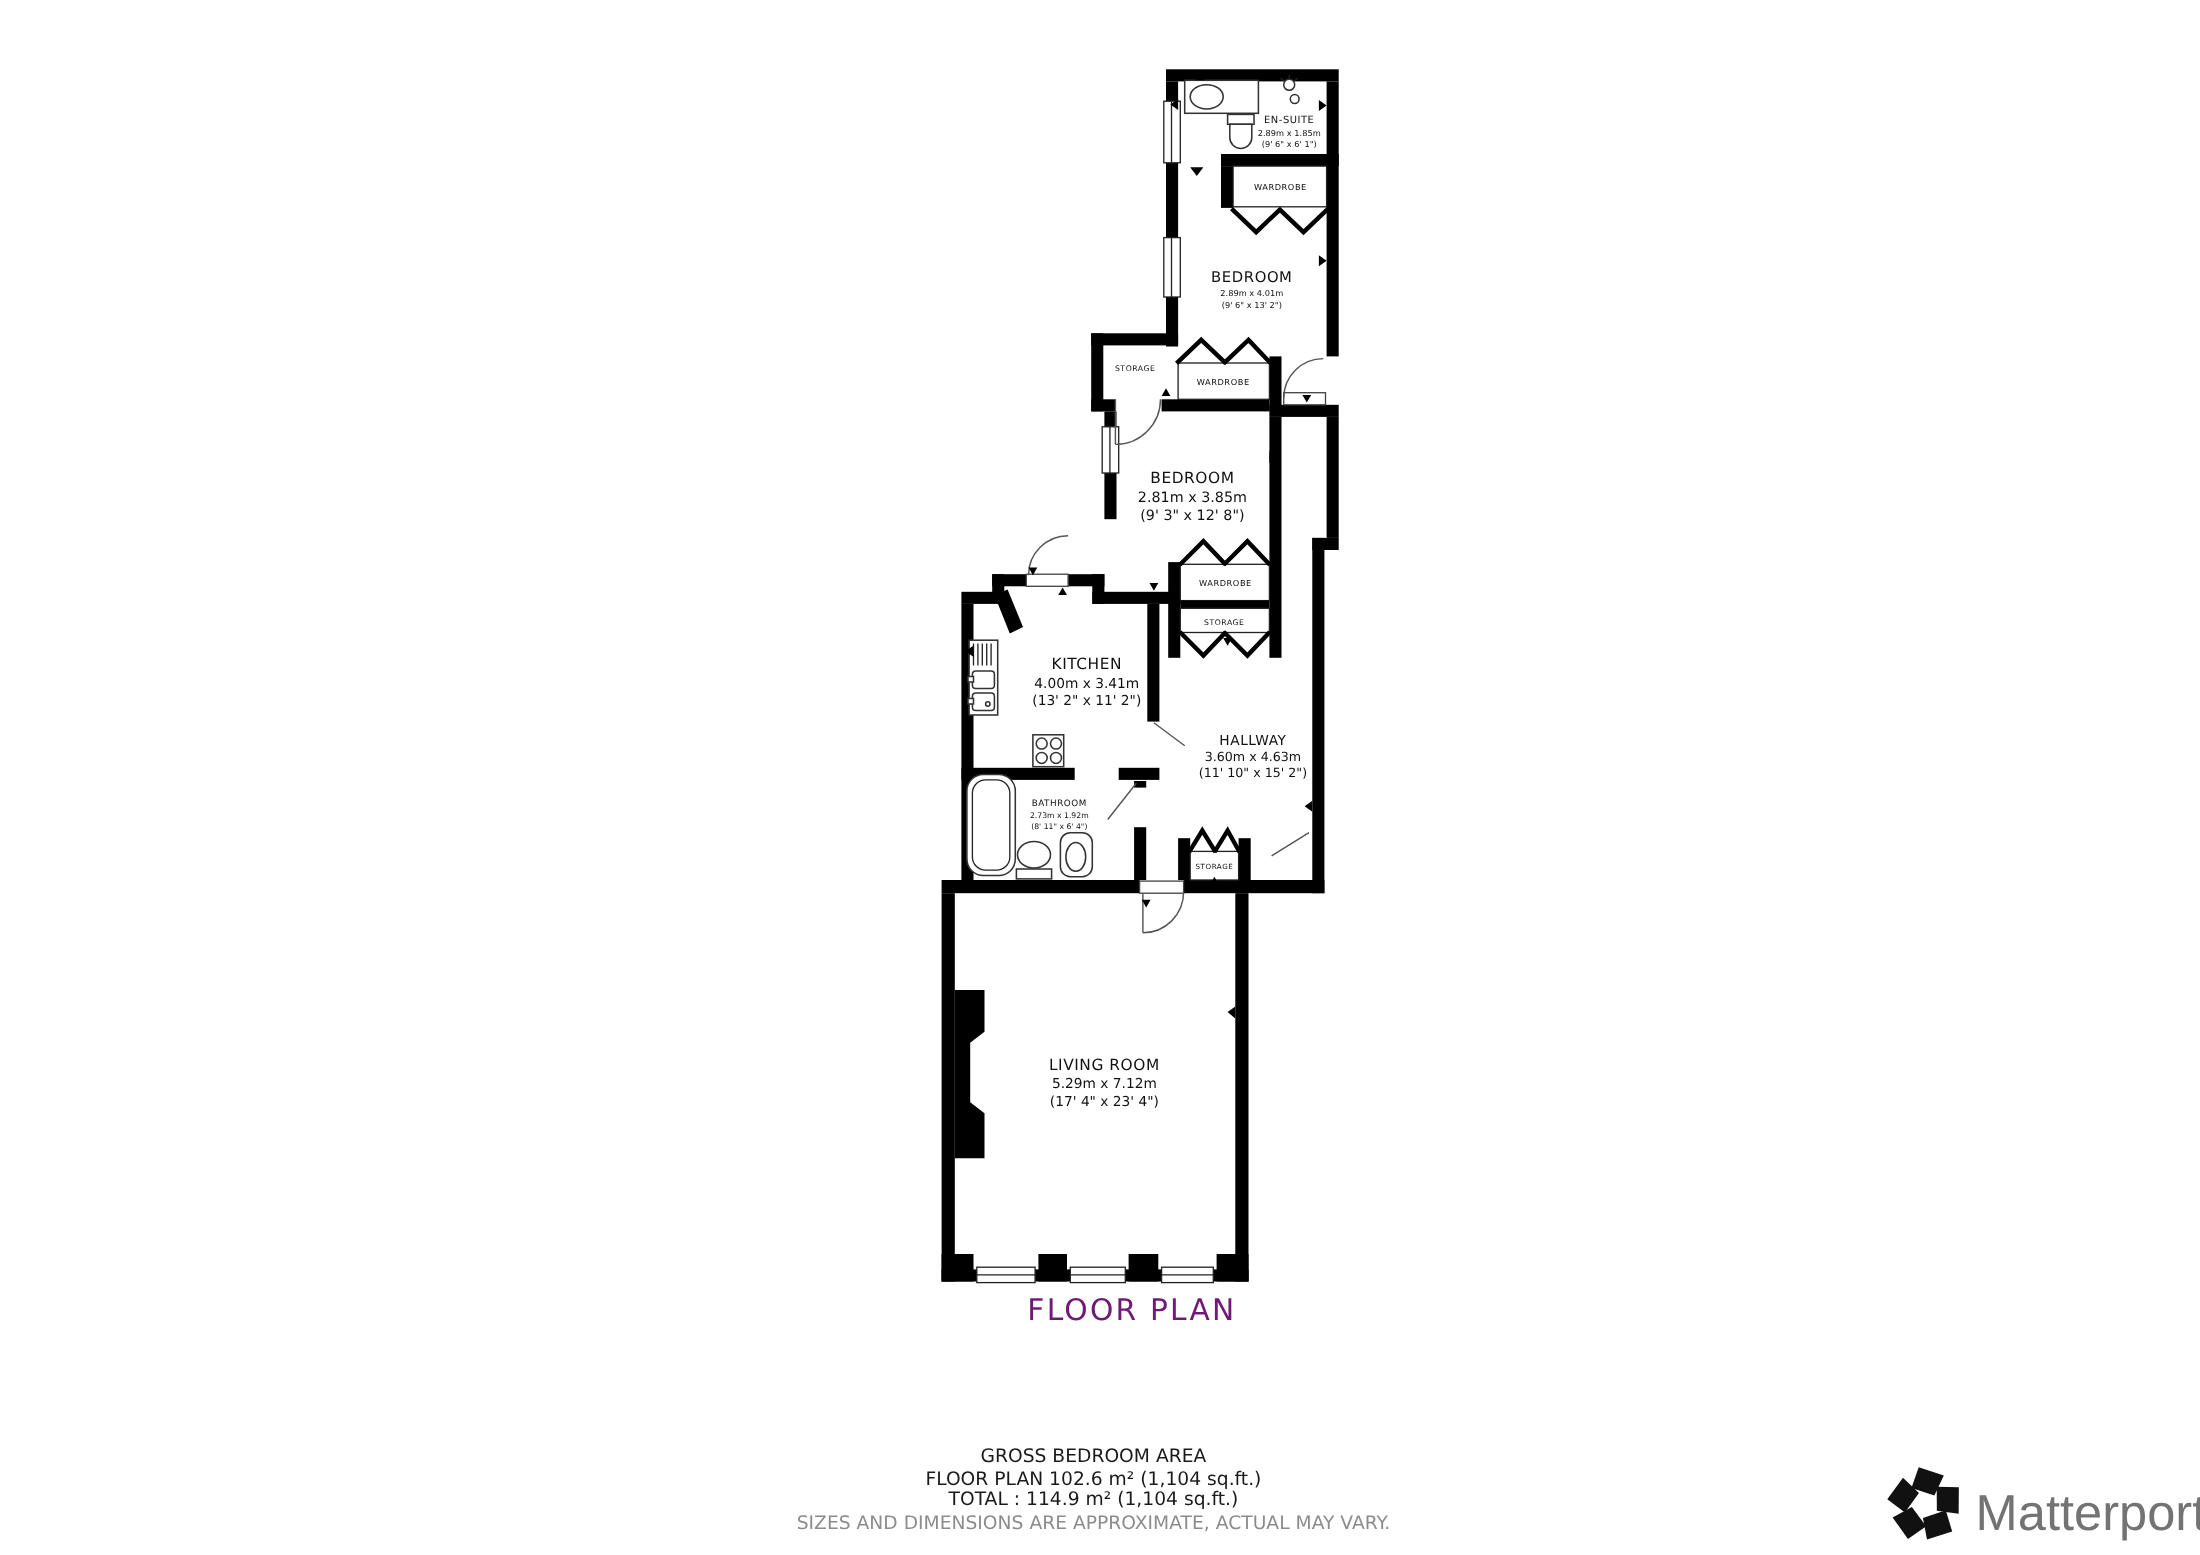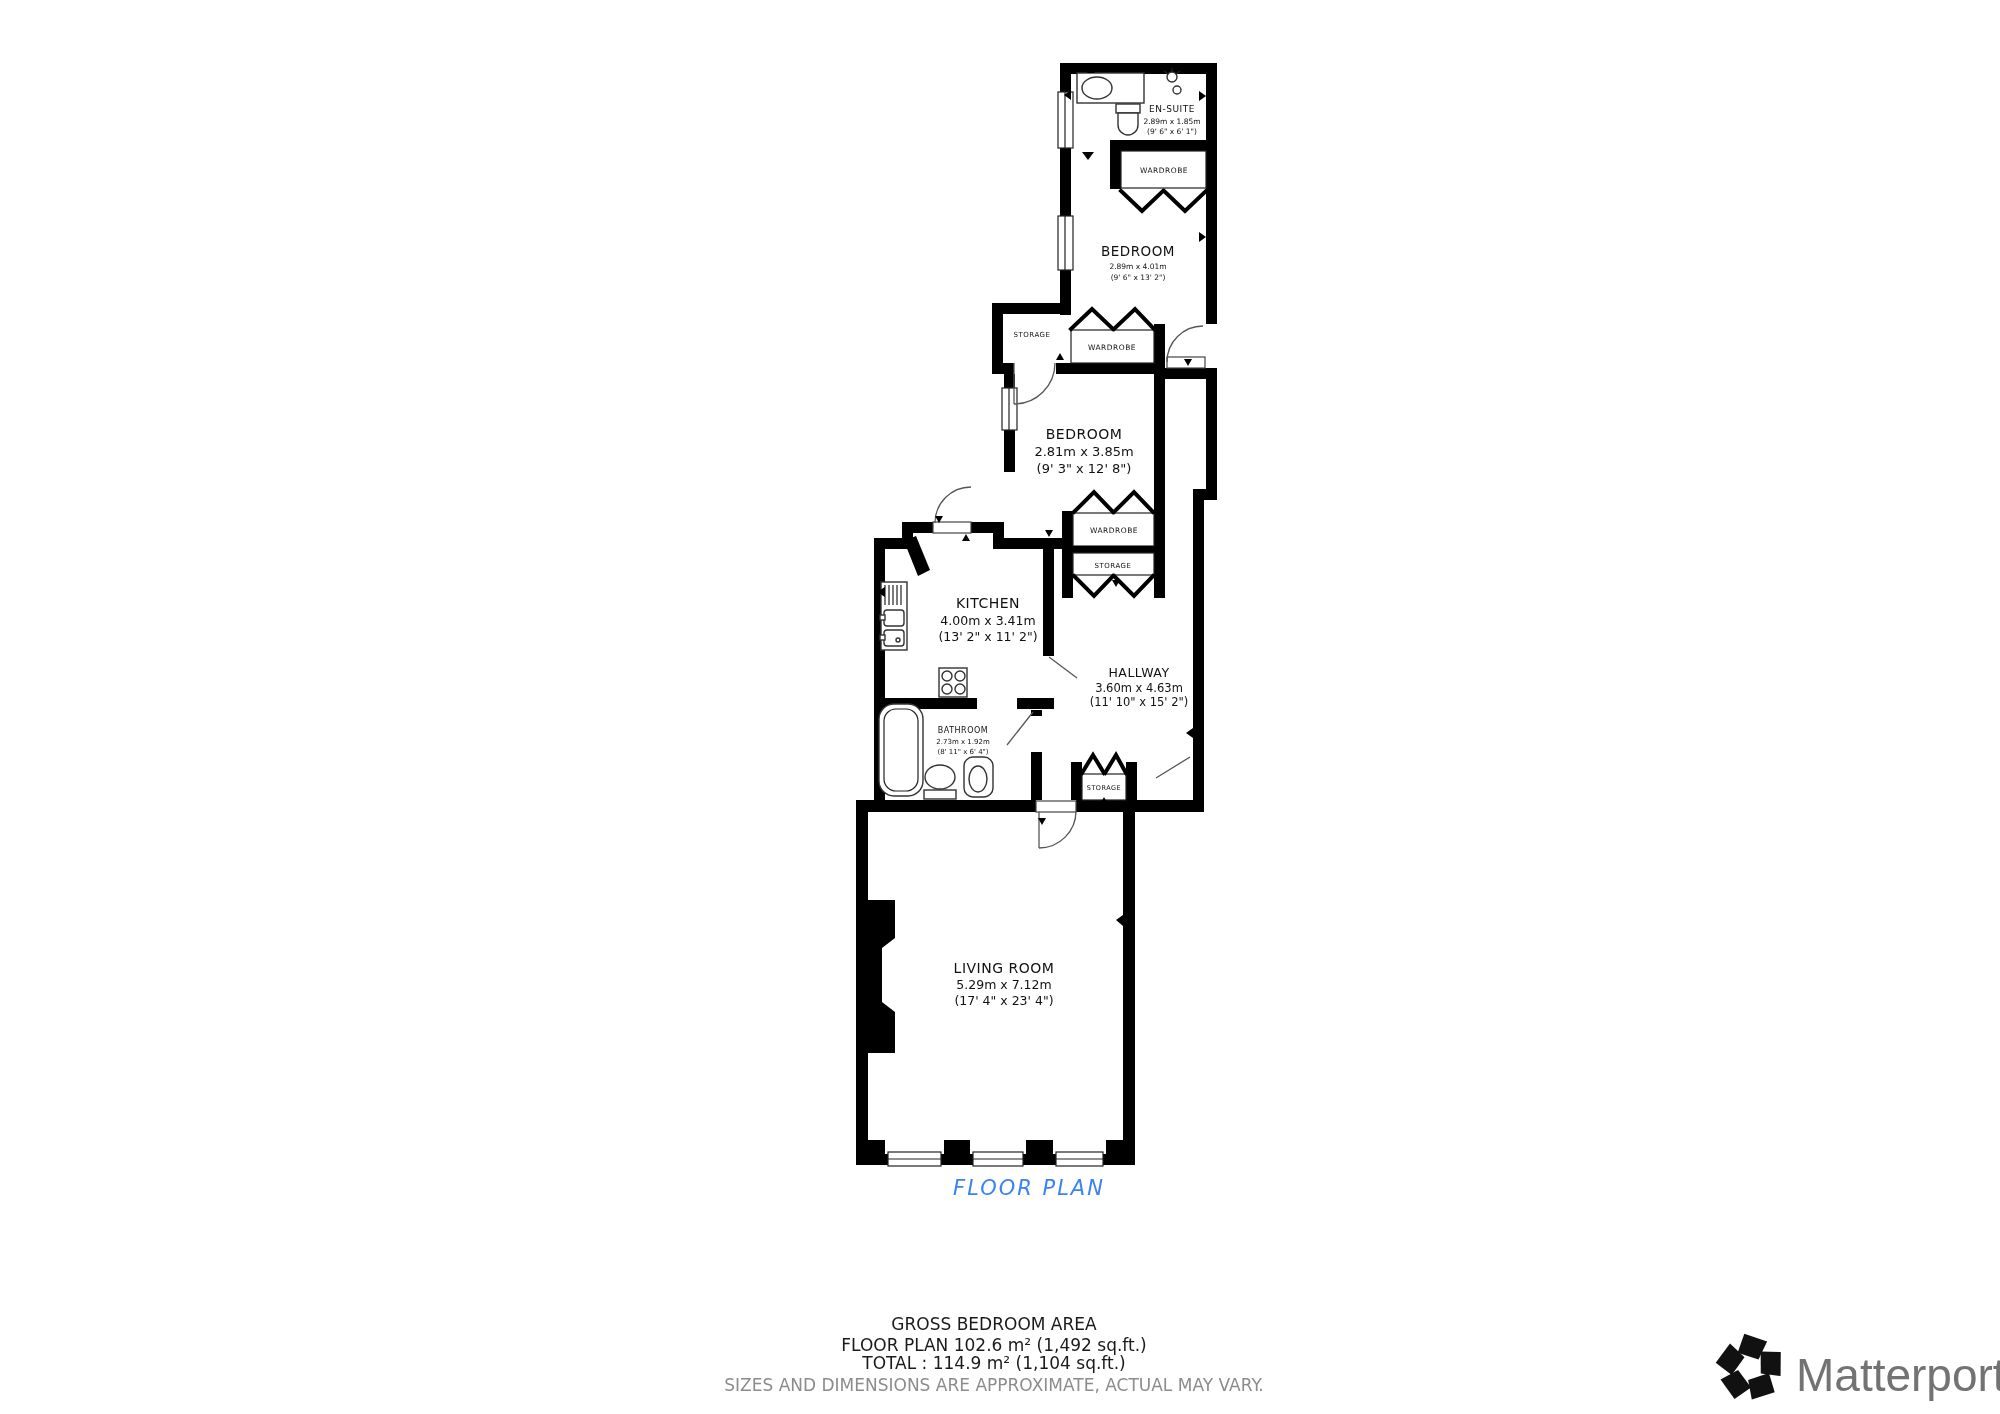--- a/index.html
+++ b/index.html
@@ -11,21 +11,21 @@
   .thinline{fill:none;stroke:#222222;stroke-width:1.2;}
   .fixture{fill:#ffffff;stroke:#333333;stroke-width:1.4;}
   .arc{fill:none;stroke:#555555;stroke-width:1.3;}
   .leaf{fill:#ffffff;stroke:#444444;stroke-width:1.2;}
   .bifold{fill:none;stroke:#000000;stroke-width:4;stroke-linecap:square;}
   .marker{fill:#000000;stroke:none;}
   .roomname{fill:#111111;letter-spacing:0.5px;}
   .roomdim{fill:#111111;}
   text{font-family:"DejaVu Sans","Liberation Sans",sans-serif;}
   .title{position:absolute;left:993px;top:1176px;transform:translateX(-50%);
-         font-size:21px;color:#3b82f6;letter-spacing:2px;white-space:nowrap;font-style:italic;}
+         font-size:27px;color:#701a75;letter-spacing:2px;white-space:nowrap;}
   .f1,.f2,.f3{position:absolute;left:958px;transform:translateX(-50%);font-size:17px;
          color:#1a1a1a;white-space:nowrap;}
   .f1{top:1314px}.f2{top:1335px}.f3{top:1353px}
   .f4{position:absolute;left:958px;top:1375px;transform:translateX(-50%);font-size:17px;
       color:#8c8c8c;white-space:nowrap;}
   .brandtext{position:absolute;left:1760px;top:1348px;font-family:Liberation Sans, sans-serif;
       font-size:46px;color:#737373;white-space:nowrap;}
   .brandtext sup{font-size:14px;vertical-align:28px;}
 </style>
 </head>
@@ -260,21 +260,21 @@
     <text class="roomname" x="1076" y="350" font-size="7.5">WARDROBE</text>
     <text class="roomname" x="1078" y="533" font-size="7.5">WARDROBE</text>
     <text class="roomname" x="996" y="337" font-size="7">STORAGE</text>
     <text class="roomname" x="1077" y="568" font-size="7">STORAGE</text>
     <text class="roomname" x="1068" y="790" font-size="6.5">STORAGE</text>
   </g>
 </svg>
 
 <div class="title">FLOOR PLAN</div>
 <div class="f1">GROSS BEDROOM AREA</div>
-<div class="f2">FLOOR PLAN 102.6 m² (1,492 sq.ft.)</div>
+<div class="f2">FLOOR PLAN 102.6 m² (1,104 sq.ft.)</div>
 <div class="f3">TOTAL :  114.9 m² (1,104 sq.ft.)</div>
 <div class="f4">SIZES AND DIMENSIONS ARE APPROXIMATE, ACTUAL MAY VARY.</div>
 
 <svg width="76" height="76" viewBox="-40 -40 80 80" style="left:1676px;top:1330px;">
   <g fill="#111111">
     <g id="petal">
           <polygon points="-6,-36 18,-28 9,-9 -13,-16"></polygon>
         </g>
     <use href="#petal" transform="rotate(72)"></use>
     <use href="#petal" transform="rotate(144)"></use>

